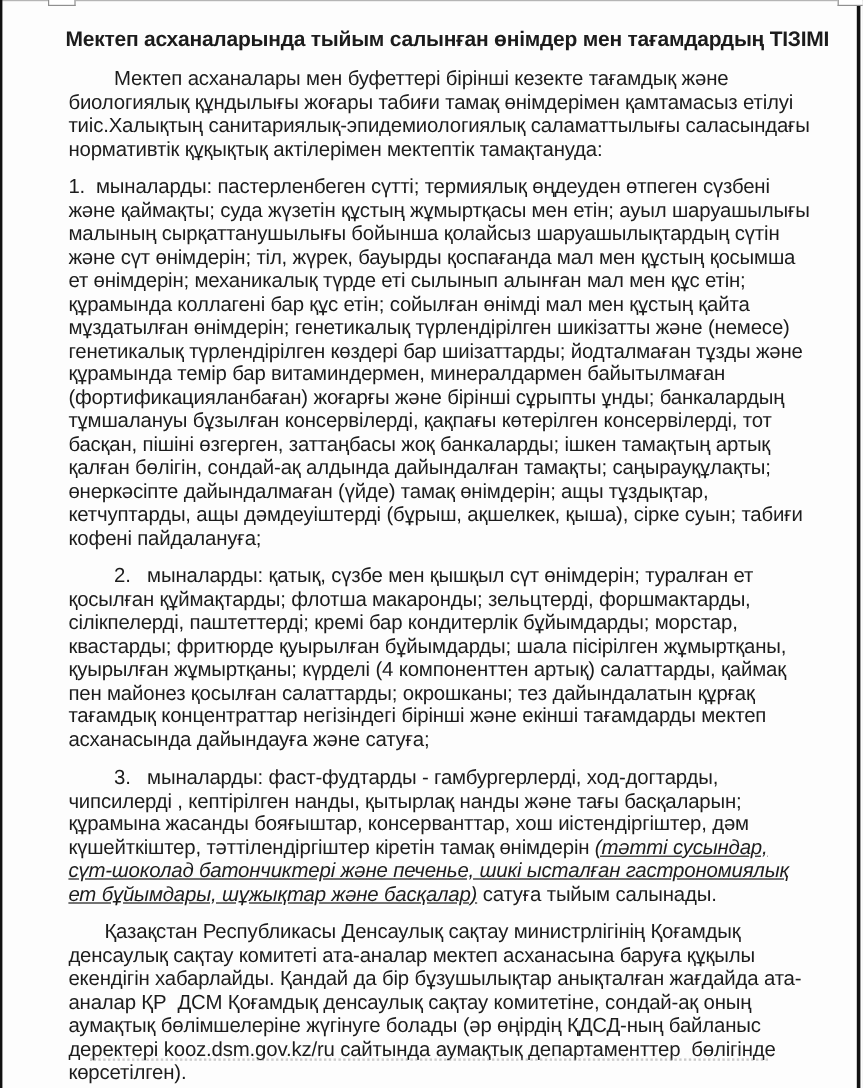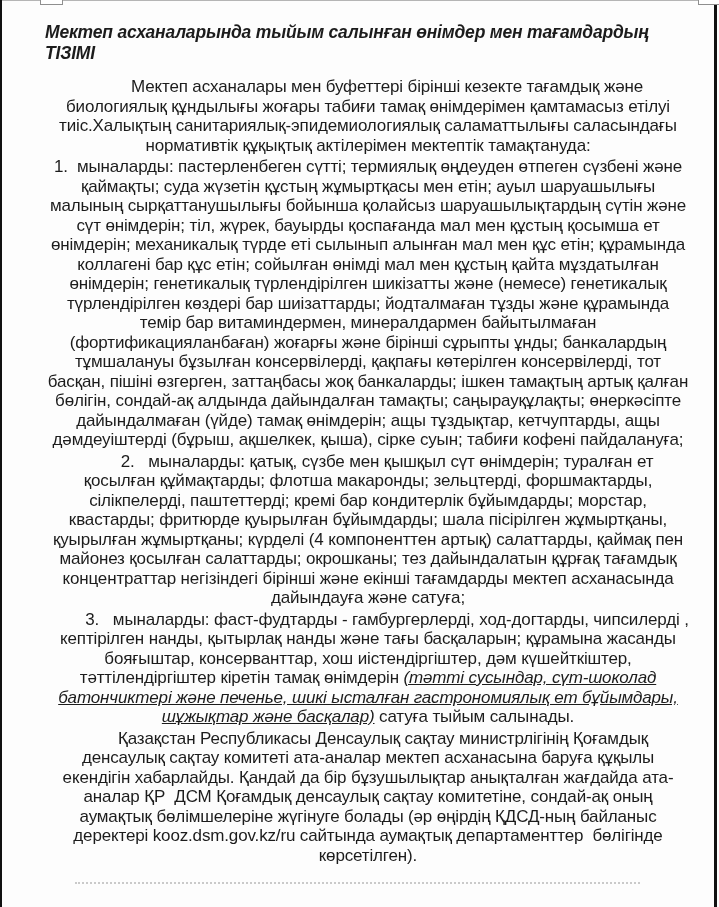--- a/index.html
+++ b/index.html
@@ -19,24 +19,24 @@
   .edge-right{right:2px;width:3px;}
   .topline{position:absolute;top:0;left:0;right:0;height:1px;background:#b5b5b5;}
   .notch{
     position:absolute;top:0;height:5px;background:#ffffff;
     border:1px solid #8f8f8f;border-top:none;box-sizing:border-box;
   }
   .notch-left{left:40px;width:23px;}
   .notch-right{right:-1px;width:22px;}
   .title{
     font-size:17.5px;font-weight:bold;line-height:21px;
-    text-align:left;margin:0 0 13px 0;letter-spacing:-0.2px;font-style:italic;
+    text-align:right;margin:0 0 13px 0;letter-spacing:-0.2px;
   }
   .body-text{font-size:17px;line-height:19.5px;letter-spacing:-0.15px;}
-  .para{margin:2px;text-align:center;}
+  .para{margin:12px;text-align:left;}
   .para.ind{text-indent:38px;}
   .para.ind-sm{text-indent:30px;}
   .it{font-style:italic;text-decoration:underline;}
   .artifact-line{
     position:absolute;top:882px;left:75px;width:565px;height:0;
     border-top:2px dotted #8d8d8d;opacity:.45;
   }
 </style>
 </head>
 <body>

